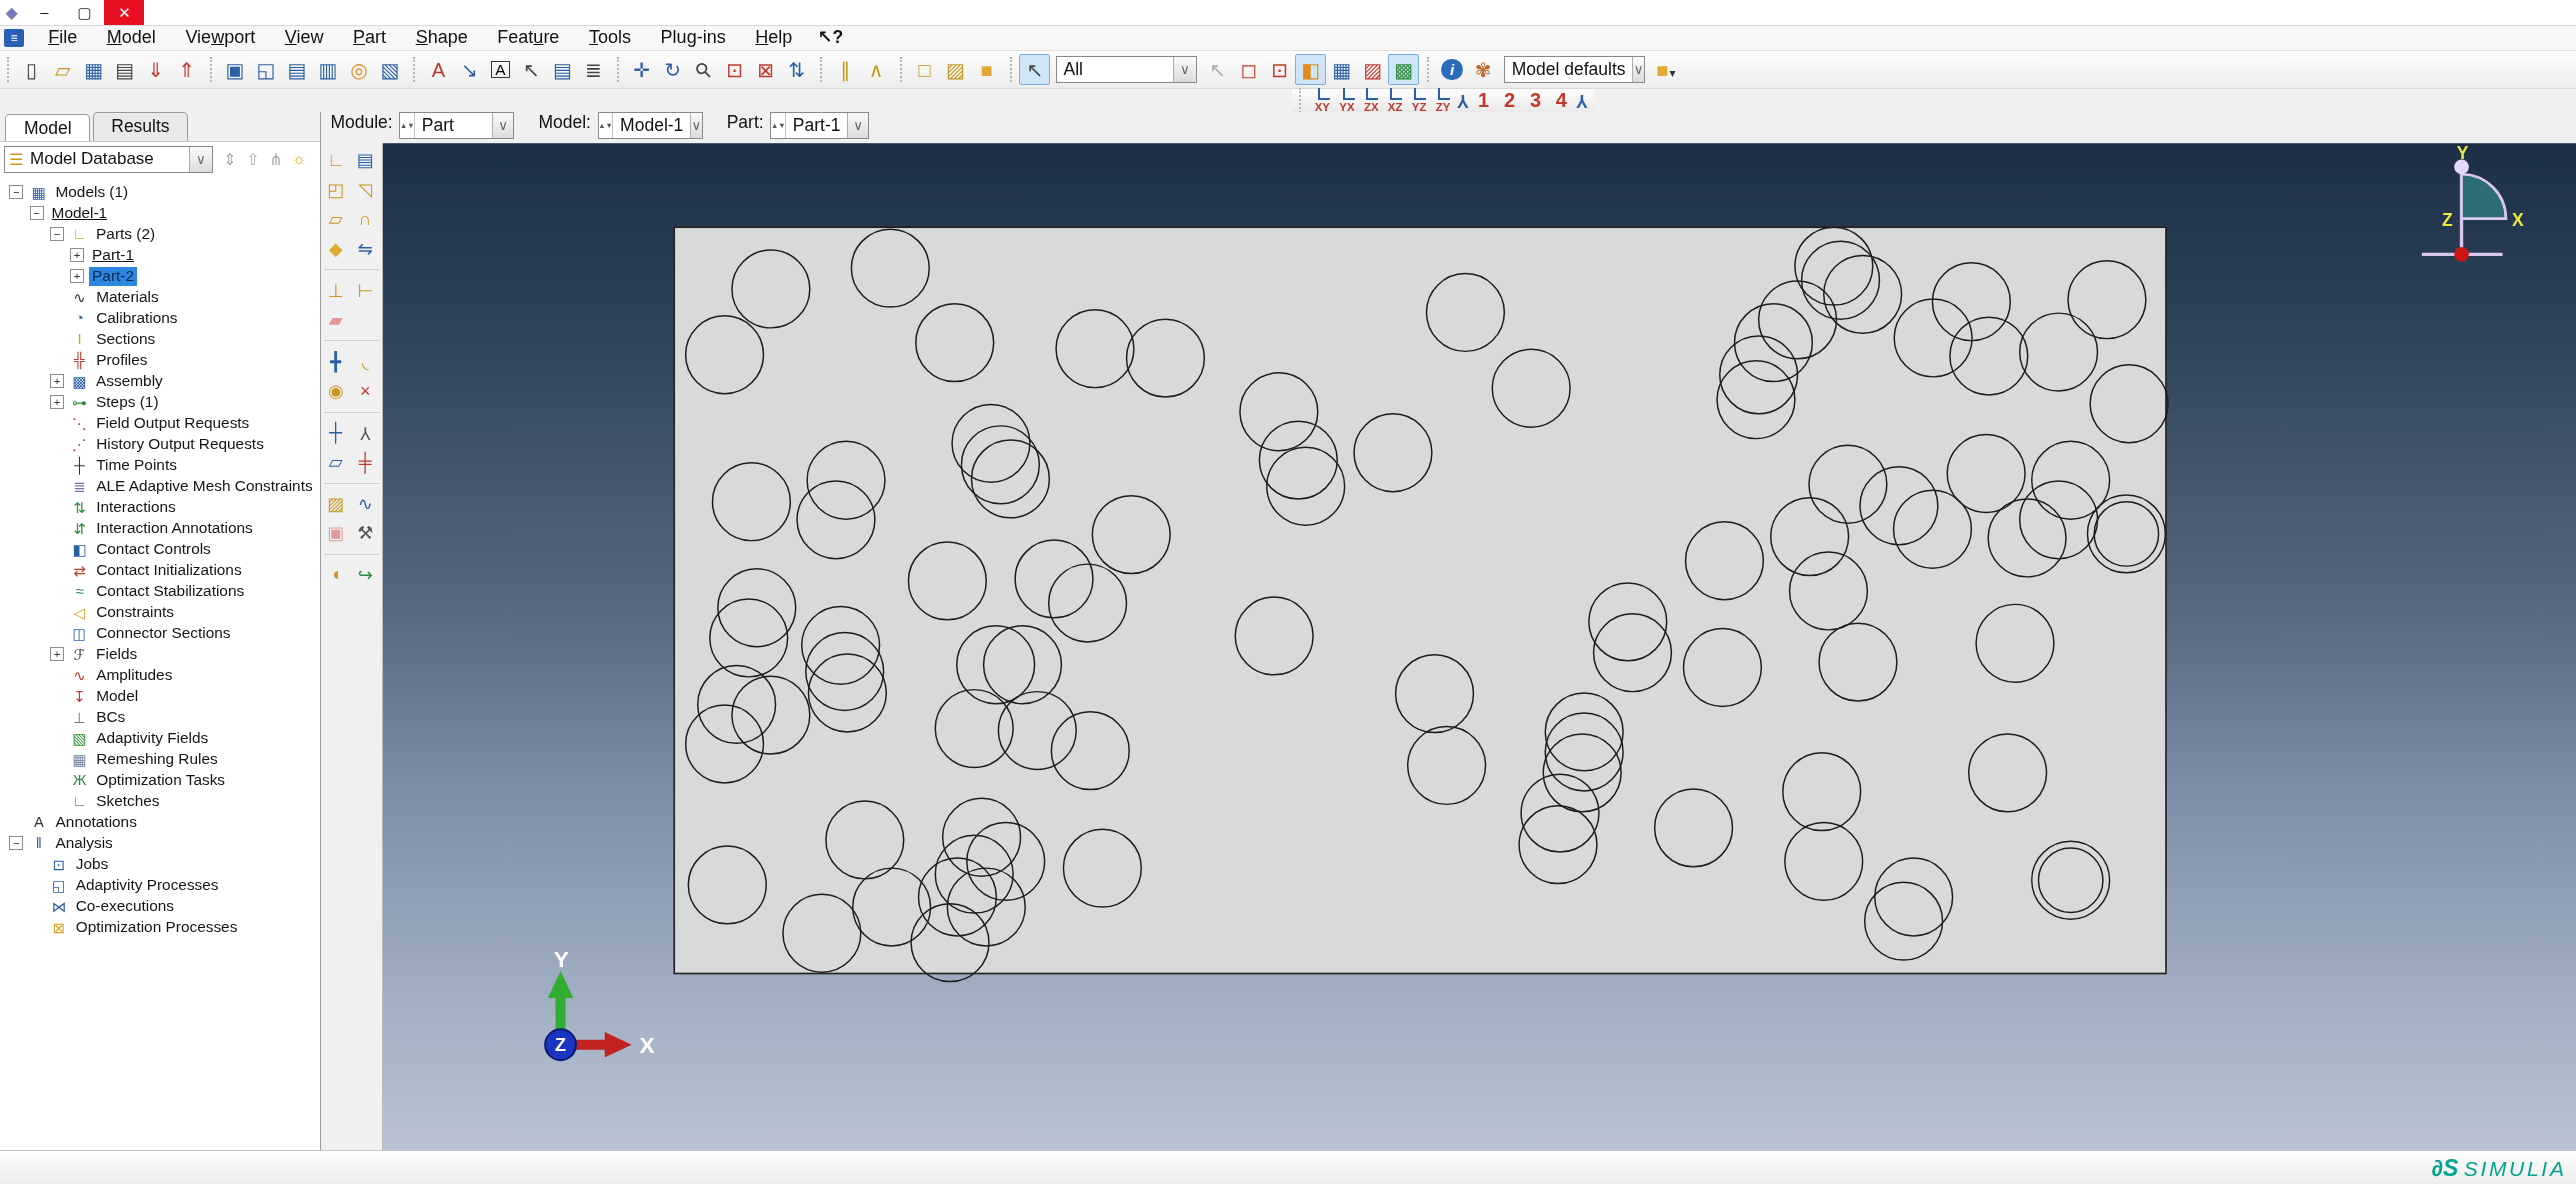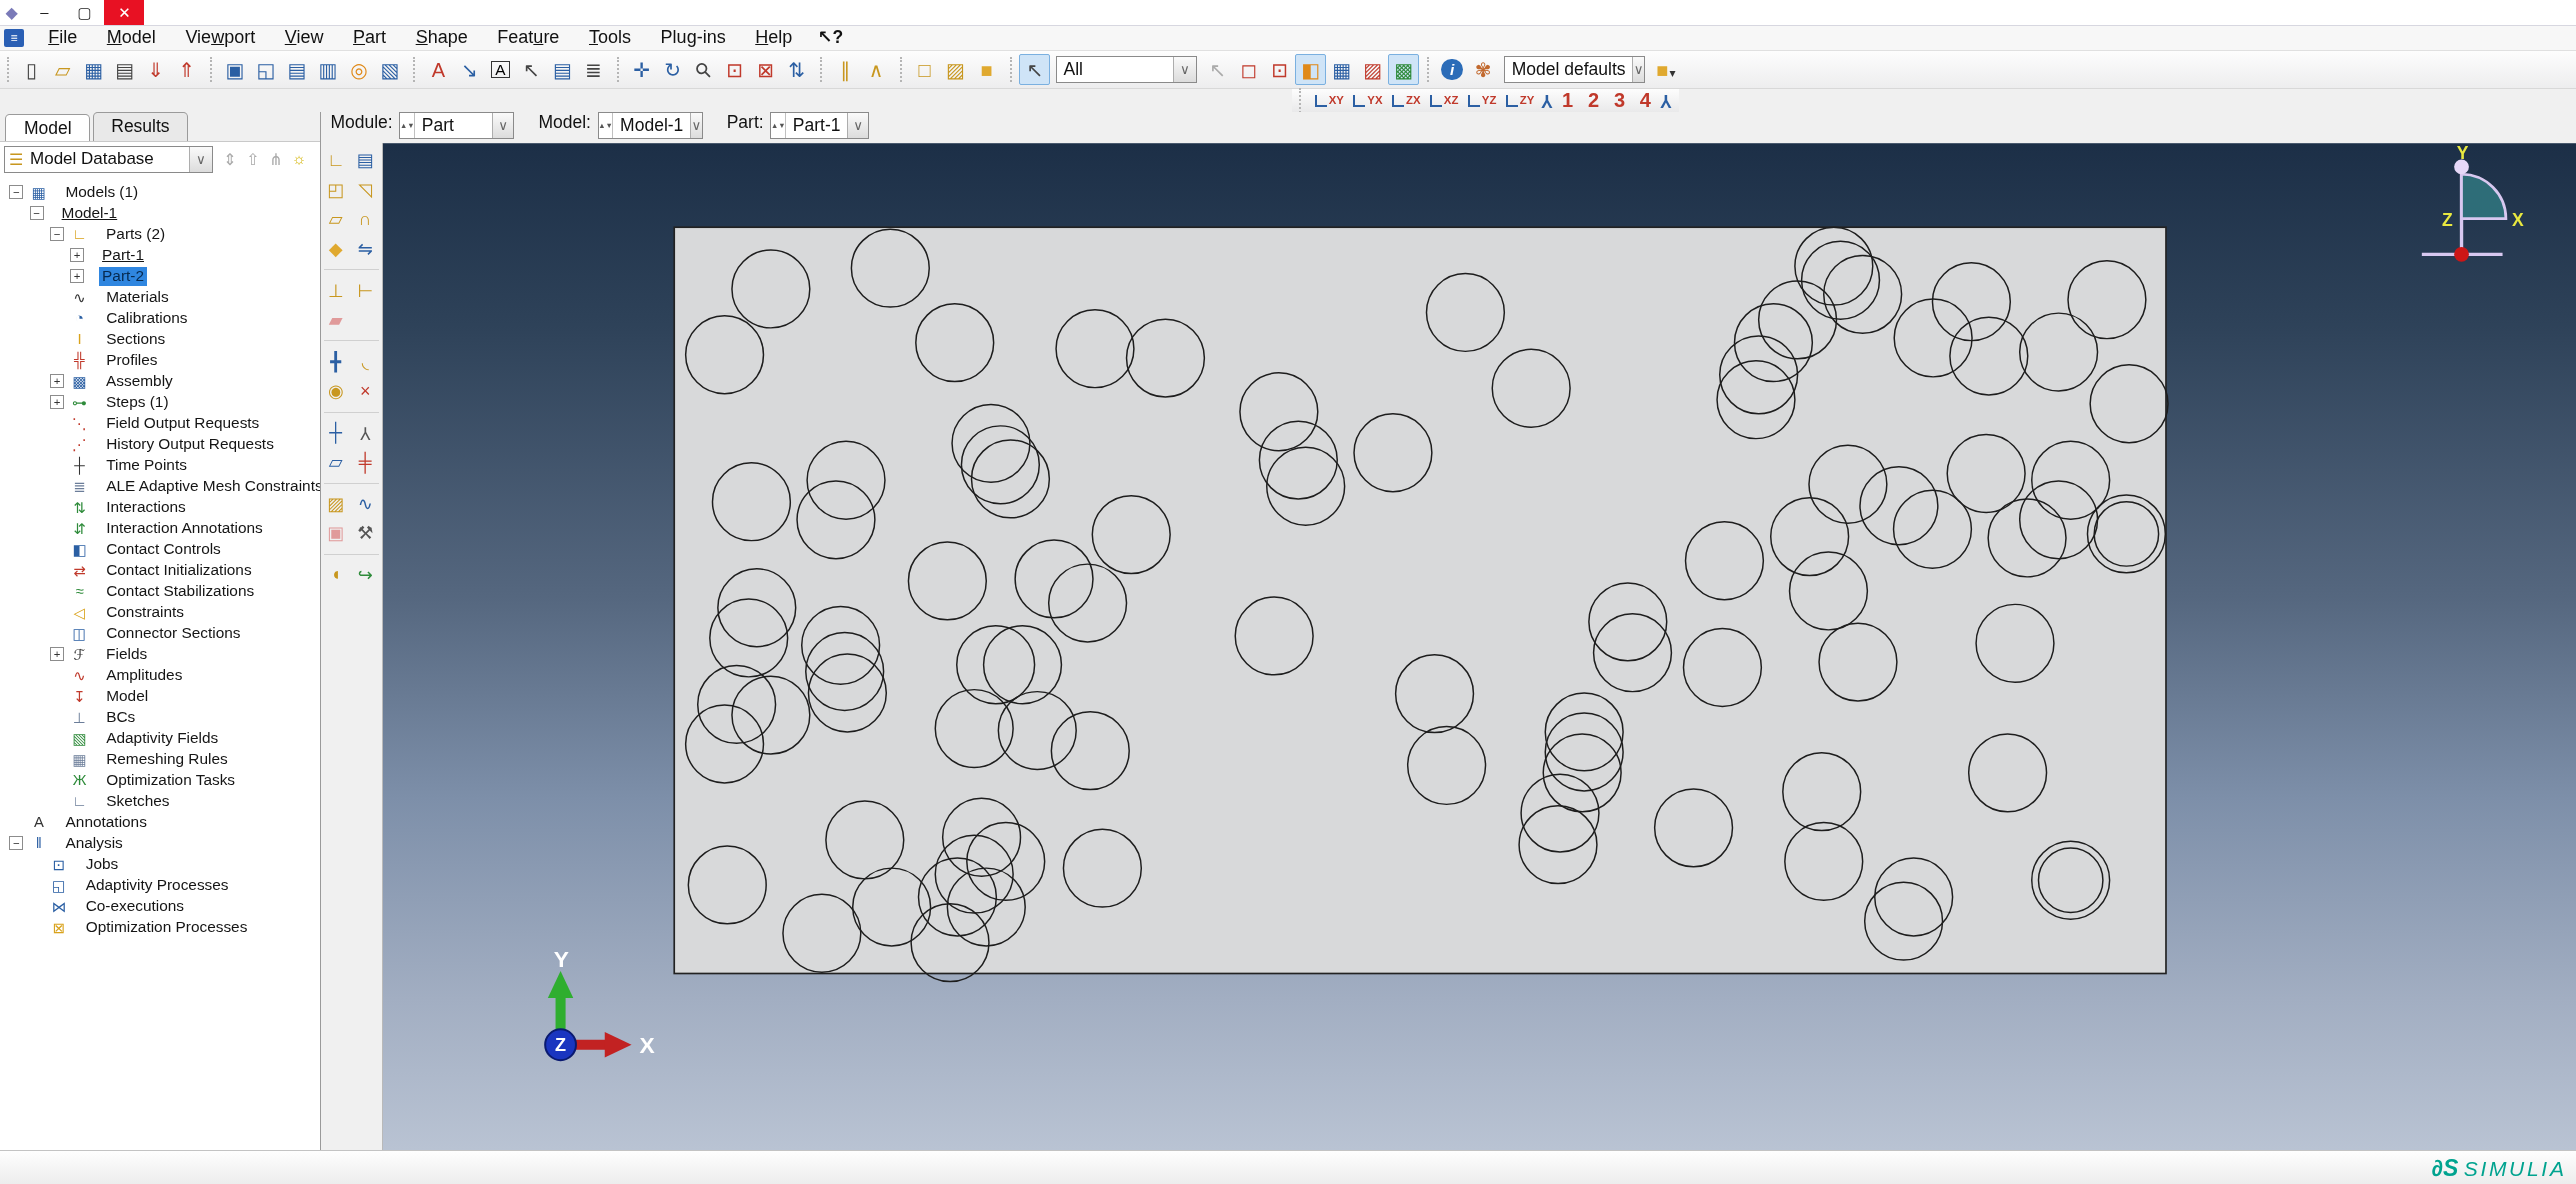--- a/index.html
+++ b/index.html
@@ -46,21 +46,21 @@
   .g-info{color:#fff;background:#2b6cb8;border-radius:50%;width:21.5px;height:21.5px;line-height:21.5px;
     font-size:15.4px;font-style:italic;font-weight:bold;text-align:center;}
   .g-boxed{border:1.3px solid #333;padding:0 3.4px;font-size:15.4px;}
   .rot{transform:rotate(-45deg);} .t-flip{display:inline-block;transform:rotate(180deg);}
   .has-caret::after{content:"▾";font-size:12px;color:#333;margin-left:1.3px;}
 
   
   .viewsband { height:23px; background:#f0f0f0; display:flex; align-items:center; }
   .views-toolbar { margin-left:1292px; display:flex; align-items:center; gap:4px;
     background:linear-gradient(#fdfdfd,#e9e9ea); padding:1.3px 6.7px; height:23px; }
-  .vw-btn { display:flex; gap:2px; padding:0 2.7px; background:none; border:none; }
+  .vw-btn { display:flex; align-items:flex-end; gap:2px; padding:0 2.7px; background:none; border:none;flex-direction:column; }
   .vw-corner { width:12px; height:12px; border-left:2.7px solid #2b5fa3; border-bottom:2.7px solid #2b5fa3; }
   .vw-lab { color:#c0392b; font-size:11.4px; font-weight:bold; line-height:1; }
   .vw-num { color:#c0392b; font-size:20px; font-weight:bold; padding:0 5.4px; background:none; border:none; }
   .vw-iso { color:#2b5fa3; font-size:17.5px; font-weight:bold; background:none; border:none; }
 
   
   .content { display:flex; height:1038px; }
 
   
   .left-panel { width:321px; background:#fff; border-right:1.3px solid #9a9a9a; display:flex;
@@ -76,21 +76,21 @@
   .db-combo .val { flex:1; font-size:17px; }
   .db-btn { background:none; border:none; font-size:16px; color:#888; width:23px; height:23px; }
   .c-yellow{color:#d4b50a;}
   .tree { flex:1; overflow:hidden; padding-top:5.4px; }
   .tree-row { height:21px; display:flex; align-items:center; font-size:15.4px; color:#151515;
     white-space:nowrap; }
   .expander { width:14px; height:14px; border:0.7px solid #8c8c8c; background:#fff; color:#333;
     font-size:11.4px; line-height:12.8px; text-align:center; margin-right:5.4px; flex:0 0 auto; }
   .exp-spacer { width:19.5px; flex:0 0 auto; }
   .tree-ico { width:20px; text-align:center; font-size:14.8px; margin-right:4px; flex:0 0 auto; }
-  .tree-label { padding:0.7px 2.7px;margin-left:10px; }
+  .tree-label { padding:0.7px 2.7px; }
   .tree-label.underline { text-decoration:underline; }
   .tree-label.selected { background:var(--c-selection_blue,#2f86e0); color:#06294f; }
   .c-blue{color:#2b5fa3;} .c-gold{color:#d9a21b;} .c-red{color:#c0392b;} .c-green{color:#2e8b3a;}
   .c-dark{color:#333;} .c-slate{color:#6b7d99;}
 
   
   .right-col { flex:1; display:flex; flex-direction:column; }
   .modulebar { height:31px; background:#f0f0f0; display:flex; align-items:flex-start; gap:6.7px;
     padding-left:9.4px; }
   .mb-label { font-size:17.5px; color:#111; }

